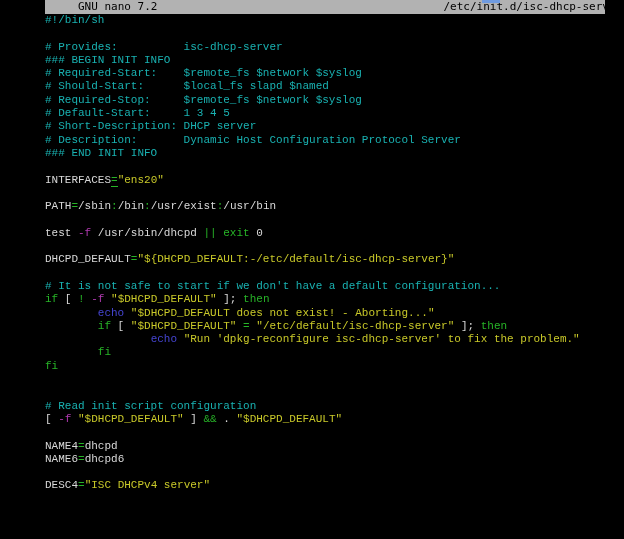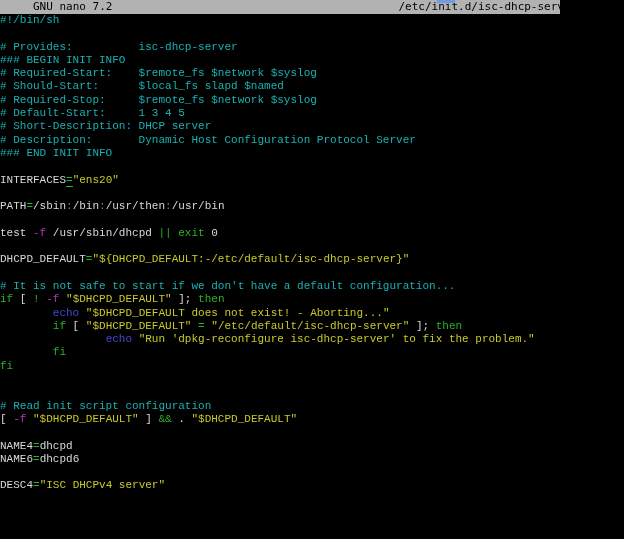--- a/index.html
+++ b/index.html
@@ -9,20 +9,21 @@
   }
   #screen {
     position: relative;
     width: 560px;
     height: 539px;
     background: var(--background);
     overflow: hidden;
     font-family: "DejaVu Sans Mono", "Liberation Mono", monospace;
     font-size: 11px;
     line-height: 13.3px;
+    margin-left: 45px;
   }
   #titlebar {
     position: relative;
     height: 14px;
     background: var(--titlebar_bg);
     color: var(--titlebar_text);
     display: flex;
     justify-content: space-between;
     align-items: center;
     white-space: pre;
@@ -81,21 +82,21 @@
       <div class="line"><span class="tok-cyan"># Required-Start:    $remote_fs $network $syslog</span></div>
       <div class="line"><span class="tok-cyan"># Should-Start:      $local_fs slapd $named</span></div>
       <div class="line"><span class="tok-cyan"># Required-Stop:     $remote_fs $network $syslog</span></div>
       <div class="line"><span class="tok-cyan"># Default-Start:     1 3 4 5</span></div>
       <div class="line"><span class="tok-cyan"># Short-Description: DHCP server</span></div>
       <div class="line"><span class="tok-cyan"># Description:       Dynamic Host Configuration Protocol Server</span></div>
       <div class="line"><span class="tok-cyan">### END INIT INFO</span></div>
       <div class="line">&nbsp;</div>
       <div class="line"><span class="tok-white">INTERFACES</span><span class="tok-green cursor">=</span><span class="tok-yellow">"ens20"</span></div>
       <div class="line">&nbsp;</div>
-      <div class="line"><span class="tok-white">PATH</span><span class="tok-green">=</span><span class="tok-white">/sbin</span><span class="tok-green">:</span><span class="tok-white">/bin</span><span class="tok-green">:</span><span class="tok-white">/usr/then</span><span class="tok-green">:</span><span class="tok-white">/usr/bin</span></div>
+      <div class="line"><span class="tok-white">PATH</span><span class="tok-green">=</span><span class="tok-white">/sbin</span><span class="tok-green">:</span><span class="tok-white">/bin</span><span class="tok-green">:</span><span class="tok-white">/usr/exist</span><span class="tok-green">:</span><span class="tok-white">/usr/bin</span></div>
       <div class="line">&nbsp;</div>
       <div class="line"><span class="tok-white">test </span><span class="tok-magenta">-f</span><span class="tok-white"> /usr/sbin/dhcpd </span><span class="tok-green">||</span><span class="tok-white"> </span><span class="tok-green">exit</span><span class="tok-white"> 0</span></div>
       <div class="line">&nbsp;</div>
       <div class="line"><span class="tok-white">DHCPD_DEFAULT</span><span class="tok-green">=</span><span class="tok-yellow">"${DHCPD_DEFAULT:-/etc/default/isc-dhcp-server}"</span></div>
       <div class="line">&nbsp;</div>
       <div class="line"><span class="tok-cyan"># It is not safe to start if we don't have a default configuration...</span></div>
       <div class="line"><span class="tok-green">if</span><span class="tok-white"> [ </span><span class="tok-green">!</span><span class="tok-white"> </span><span class="tok-magenta">-f</span><span class="tok-white"> </span><span class="tok-yellow">"$DHCPD_DEFAULT"</span><span class="tok-white"> ]; </span><span class="tok-green">then</span></div>
       <div class="line"><span class="tok-white">        </span><span class="tok-blue">echo</span><span class="tok-white"> </span><span class="tok-yellow">"$DHCPD_DEFAULT does not exist! - Aborting..."</span></div>
       <div class="line"><span class="tok-white">        </span><span class="tok-green">if</span><span class="tok-white"> [ </span><span class="tok-yellow">"$DHCPD_DEFAULT"</span><span class="tok-white"> </span><span class="tok-green">=</span><span class="tok-white"> </span><span class="tok-yellow">"/etc/default/isc-dhcp-server"</span><span class="tok-white"> ]; </span><span class="tok-green">then</span></div>
       <div class="line"><span class="tok-white">                </span><span class="tok-blue">echo</span><span class="tok-white"> </span><span class="tok-yellow">"Run 'dpkg-reconfigure isc-dhcp-server' to fix the problem."</span></div>

